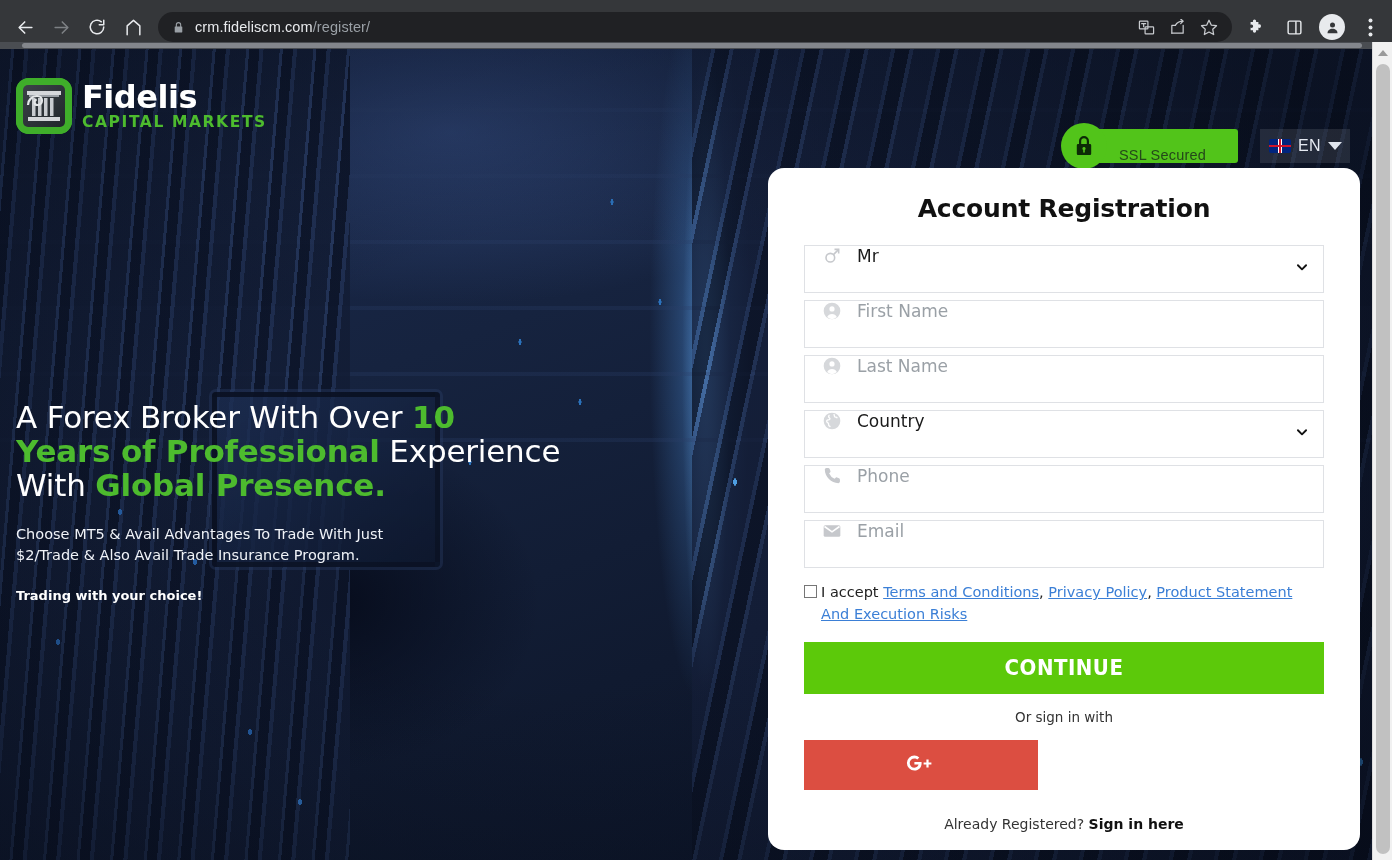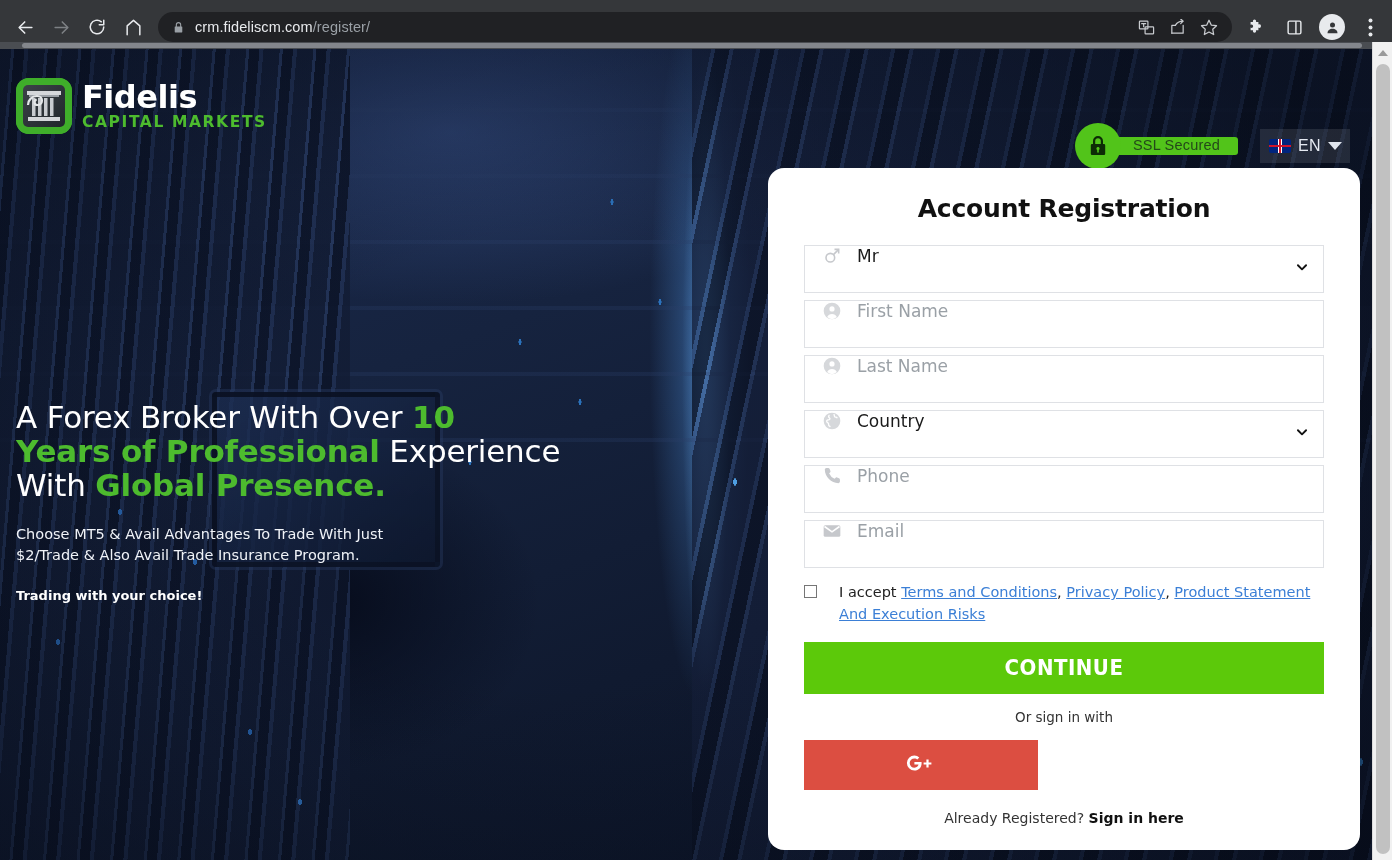--- a/index.html
+++ b/index.html
@@ -179,24 +179,24 @@
   .logo-sub {
     font-size: 15.5px; font-weight: 700; color: #4dbb2e;
     letter-spacing: 1.6px; margin-top: 2px; font-family: "DejaVu Sans", sans-serif;
   }
   .ssl-badge {
     position: absolute; right: 134px; top: 82px;
     display: flex; align-items: center; height: 44px;
   }
   .ssl-pill {
     background: #52c41a;
-    height: 18px;
+    height: 34px;
     border-radius: 3px;
-    display: flex; align-items: flex-start;
-    padding: 0 18px 0 46px;
+    display: flex; align-items: flex-end;
+    padding: 0 32px 0 46px;
     margin-left: -34px;
   }
   .ssl-label { font-size: 14.5px; color: #24481a; font-weight: 400; letter-spacing: 0.2px; }
   .ssl-circle {
     width: 46px; height: 46px; border-radius: 50%;
     background: #52c41a; z-index: 2;
     display: flex; align-items: center; justify-content: center;
   }
   .lang-select {
     position: absolute; right: 22px; top: 87px;
@@ -276,21 +276,21 @@
     font-family: "DejaVu Sans", sans-serif;
   }
   .field.select .ftext { color: #1a1a1a; }
   .field .chev {
     position: absolute; right: 14px; top: 50%; transform: translateY(-50%);
     color: #111;
   }
   .field:nth-of-type(n) { }
 
   .accept-row {
-    display: flex; align-items: flex-start; gap: 22px;
+    display: flex; align-items: flex-start; gap: 4px;
     margin-top: 14px; padding-right: 10px;
   }
   .accept-box {
     width: 13px; height: 13px; border: 1px solid #767676;
     background: #fff; flex: none; margin-top: 3px;
   }
   .accept-text {
     font-size: 14.5px; line-height: 1.5; color: #222;
     font-family: "DejaVu Sans", sans-serif;
   }
@@ -313,21 +313,21 @@
     width: 234px; height: 50px;
     background: #dc4e41; border: none;
     color: #fff; margin-top: 15px; cursor: pointer;
   }
   .gplus {
     font-size: 26px; font-weight: 700; color: #fff;
     font-family: "DejaVu Sans", sans-serif; letter-spacing: -1px;
   }
   .already {
     text-align: center; font-size: 14px; color: #333;
-    margin-top: 20px; font-family: "DejaVu Sans", sans-serif;
+    margin-top: 26px; font-family: "DejaVu Sans", sans-serif;
   }
   .already b { color: #111; font-weight: 700; }
 
   
   .vscroll {
     position: absolute; right: 0; top: 0;
     width: 20px; height: 818px;
     background: #f1f1f1;
     border-left: 1px solid #dcdcdc;
     z-index: 20;

